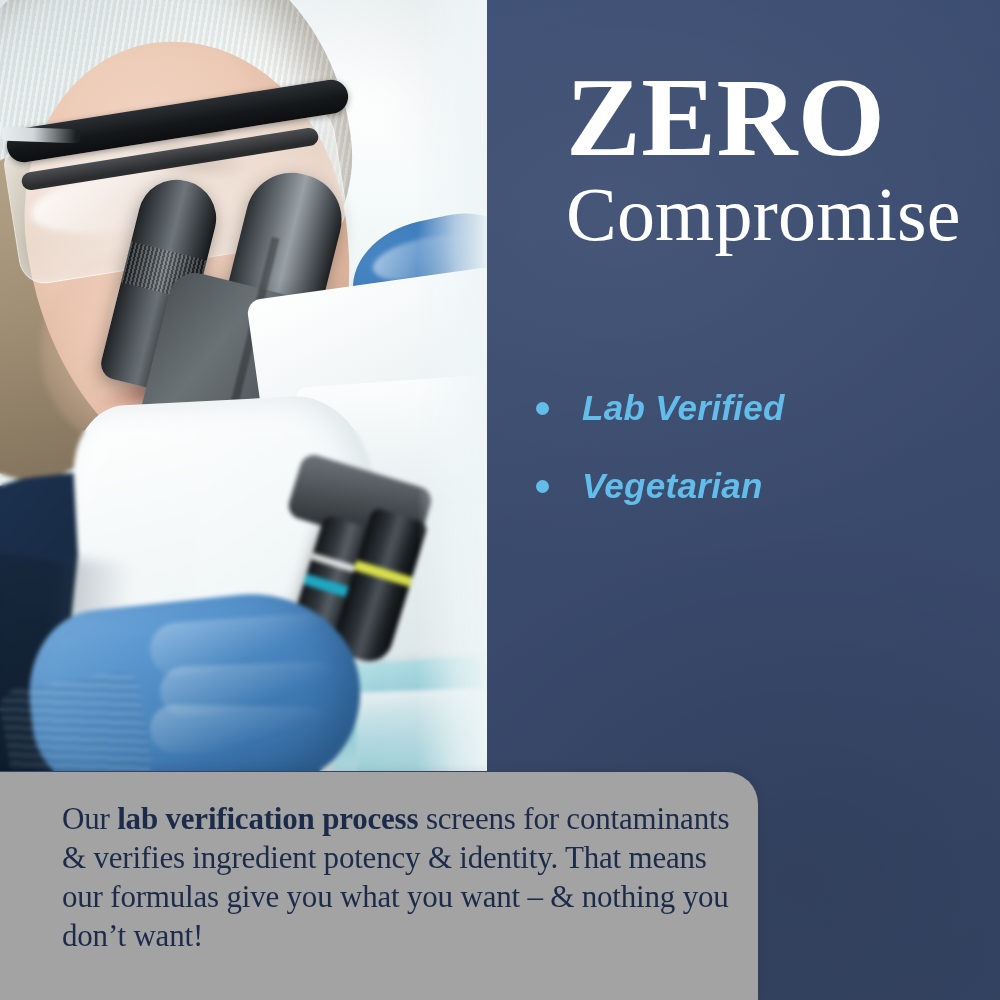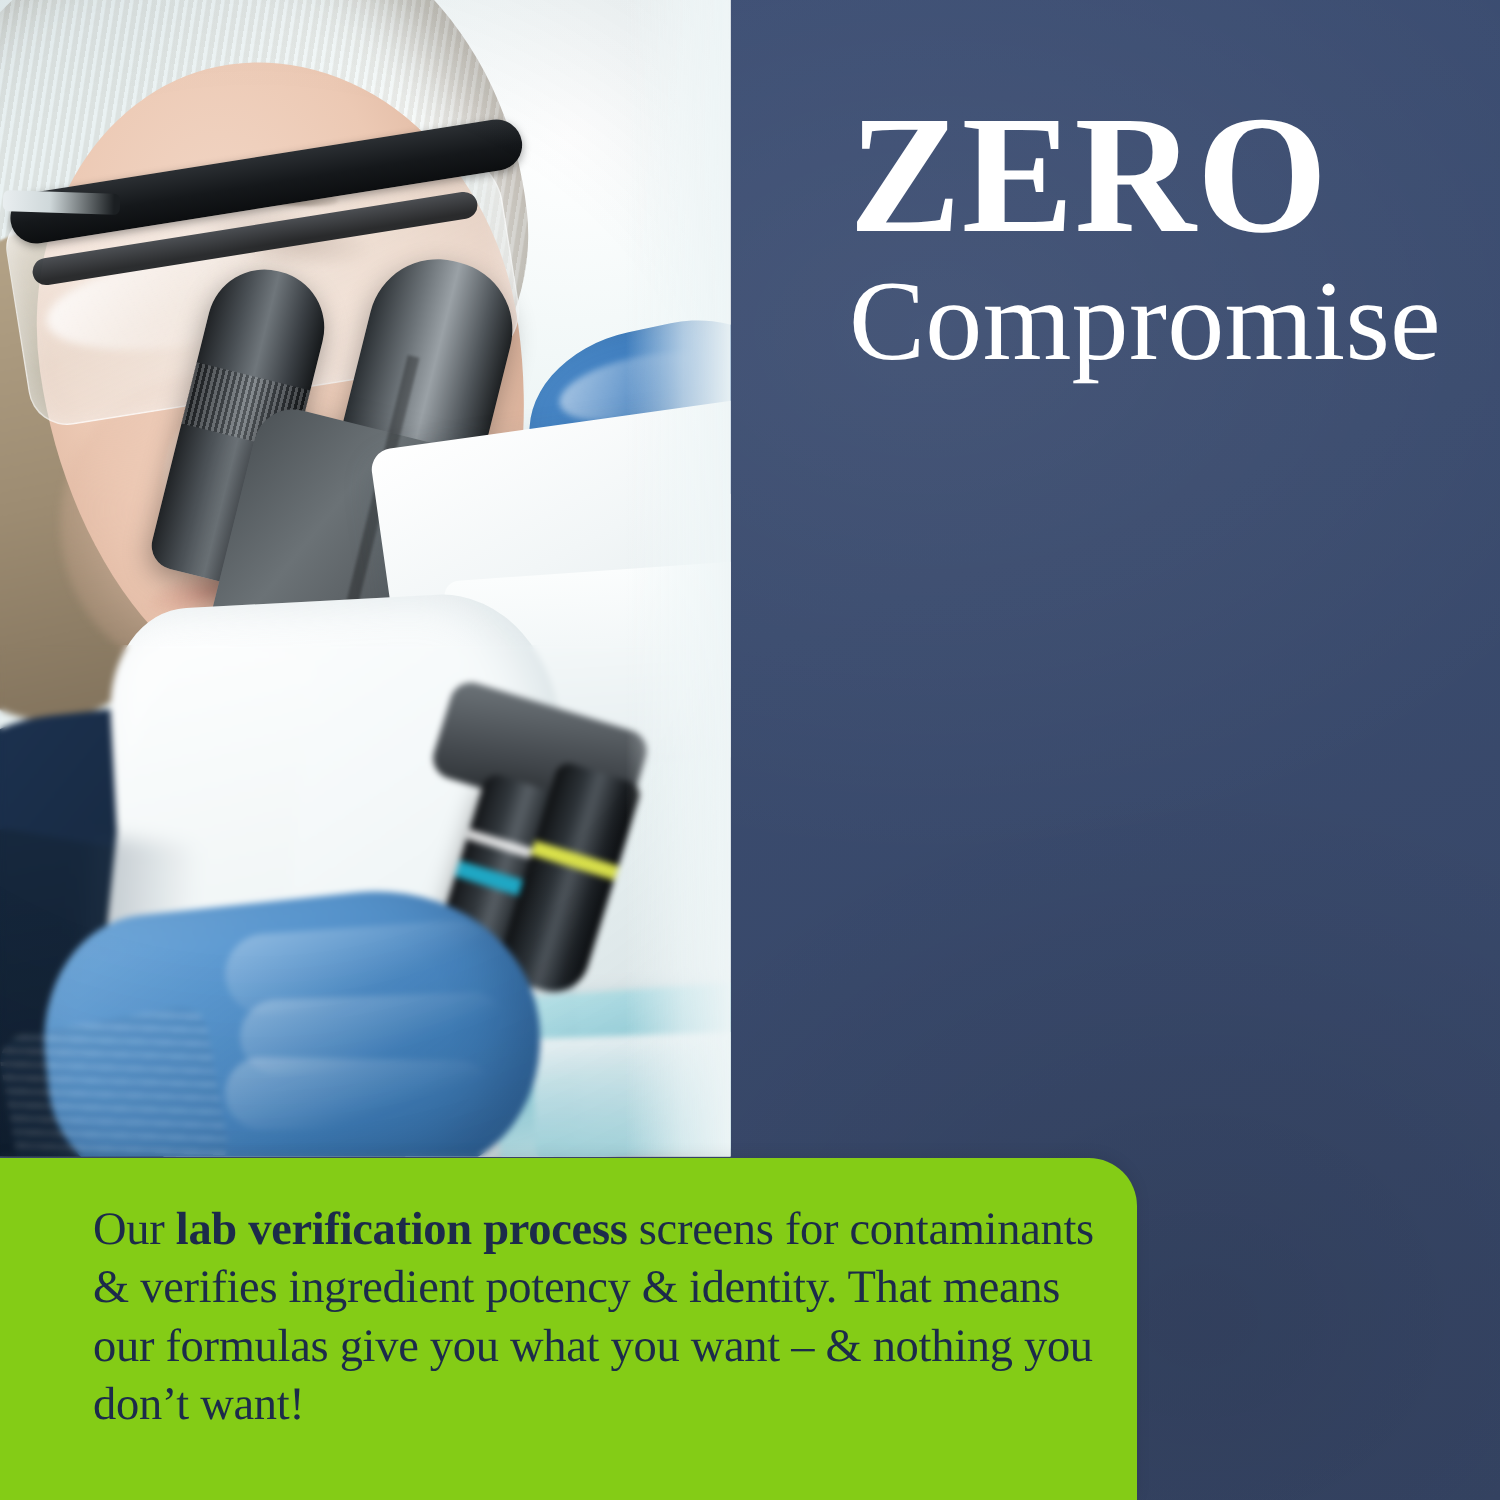--- a/index.html
+++ b/index.html
@@ -465,21 +465,21 @@
     white-space: nowrap;
   }
 
   
   .yellow-banner {
     position: absolute;
     left: 0;
     top: 772px;
     width: 758px;
     height: 228px;
-    background: #84cc16;
+    background: #a3a3a3;
     border-top-right-radius: 32px;
     box-shadow: 0 -2px 10px rgba(0,0,0,0.08);
   }
   .banner-text {
     position: absolute;
     left: 62px;
     top: 27px;
     width: 670px;
     margin: 0;
     font-family: "Liberation Serif", "DejaVu Serif", serif;
@@ -561,20 +561,30 @@
     </div>
   </div>
 
   <div class="headline-block">
     <div class="headline-zero">ZERO</div>
     <div class="headline-sub">
       <span class="ln">Compromise</span>
     </div>
   </div>
 
+  <ul class="bullet-list">
+    <li class="bullet-item">
+      <span class="bullet-dot"></span>
+      <span class="bullet-text">Lab Verified</span>
+    </li>
+    <li class="bullet-item">
+      <span class="bullet-dot"></span>
+      <span class="bullet-text">Vegetarian</span>
+    </li>
+  </ul>
 
   <div class="yellow-banner">
     <p class="banner-text">
       <span>Our </span><b>lab verification process</b><span> screens for contaminants &amp; verifies ingredient potency &amp; identity. That means our formulas give you what you want – &amp; nothing you don’t want!</span>
     </p>
   </div>
 
 </div>
 
 </body></html>

